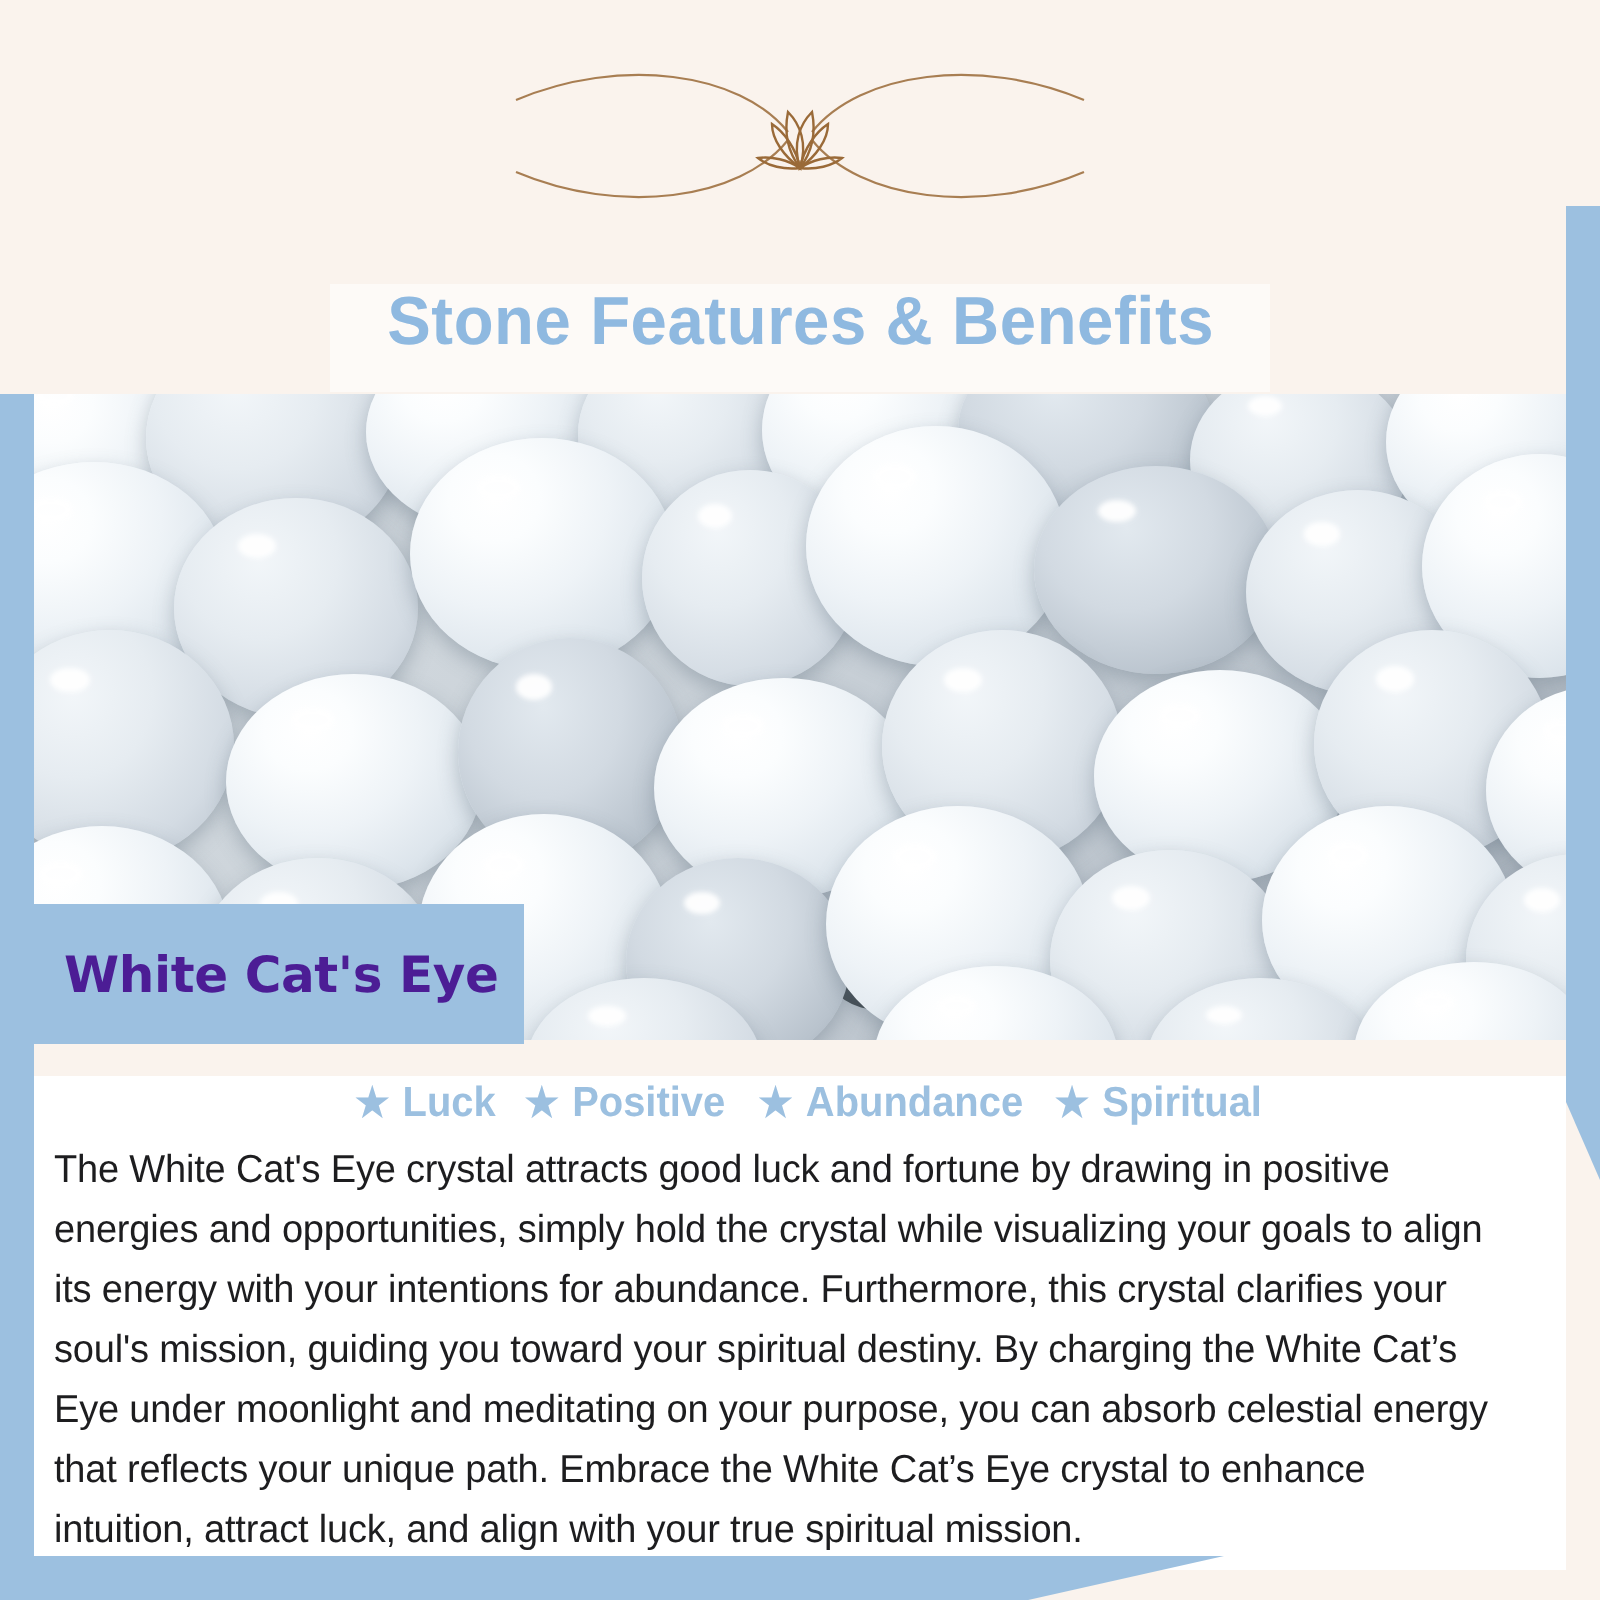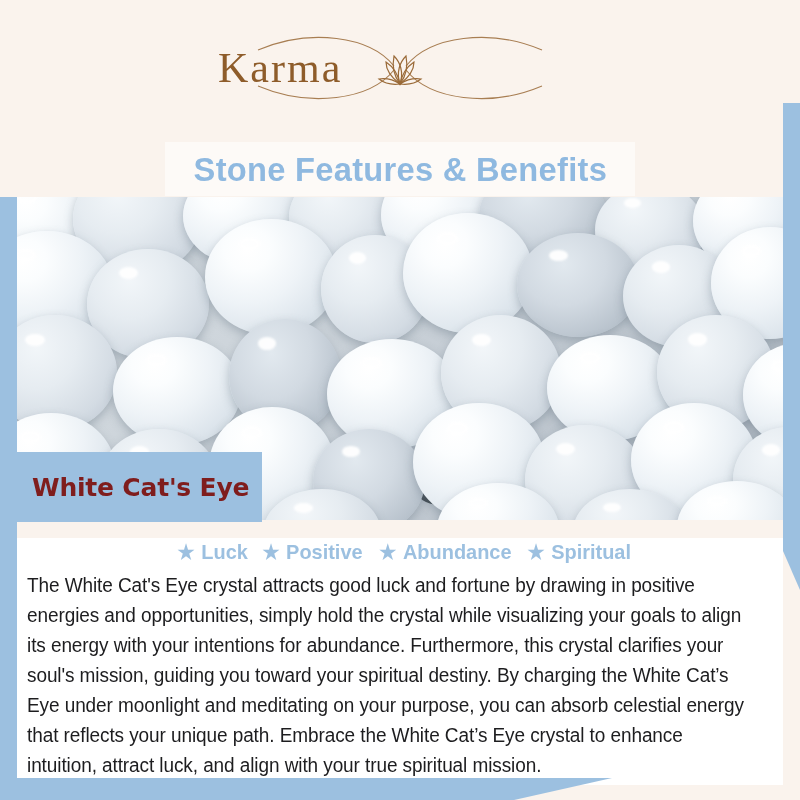--- a/index.html
+++ b/index.html
@@ -69,21 +69,21 @@
   .logo-left  { left: 38px; }
   .logo-right { right: 28px; }
 
   
   .title-band {
     position: absolute;
     left: 165px; top: 142px;
     width: 470px; height: 54px;
     background: #fdfaf7;
     display: flex;
-    align-items: center;
+    align-items: flex-start;
     justify-content: center;
     z-index: 4;
   }
   .title-text {
     font-family: "Liberation Sans Narrow", "Liberation Sans", sans-serif;
     font-weight: bold;
     font-size: 34px;
     color: #8fb9e0;
     letter-spacing: 0.3px;
     white-space: nowrap;
@@ -141,21 +141,21 @@
     position: absolute;
     left: 0; top: 452px;
     width: 262px; height: 70px;
     background: #9cc0e0;
     display: flex;
     align-items: center;
     z-index: 6;
   }
   .name-text {
     margin-left: 32px;
-    color: #7f1d1d;
+    color: #4c1d95;
     font-family: "DejaVu Sans", sans-serif;
     font-weight: bold;
     font-size: 25px;
     letter-spacing: -0.2px;
     white-space: nowrap;
   }
 
   
   .content {
     position: absolute;
@@ -232,21 +232,20 @@
         </g>
         <g fill="none" stroke="#9a6a38" stroke-width="1.2">
           <path d="M220 56 C212 50, 206 42, 206 34 C212 38, 218 46, 220 56 Z"></path>
           <path d="M220 56 C228 50, 234 42, 234 34 C228 38, 222 46, 220 56 Z"></path>
           <path d="M220 56 C214 48, 212 38, 214 28 C220 34, 224 44, 220 56 Z"></path>
           <path d="M220 56 C226 48, 228 38, 226 28 C220 34, 216 44, 220 56 Z"></path>
           <path d="M220 56 C214 52, 206 50, 199 51 C204 55, 212 57, 220 56 Z"></path>
           <path d="M220 56 C226 52, 234 50, 241 51 C236 55, 228 57, 220 56 Z"></path>
         </g>
       </svg>
-      <div class="logo-text logo-left">Karma</div>
     </div>
   </div>
 
   <div class="title-band">
     <div class="title-text">Stone Features &amp; Benefits</div>
   </div>
 
   <div class="photo">
     <div class="bg"></div>
 

